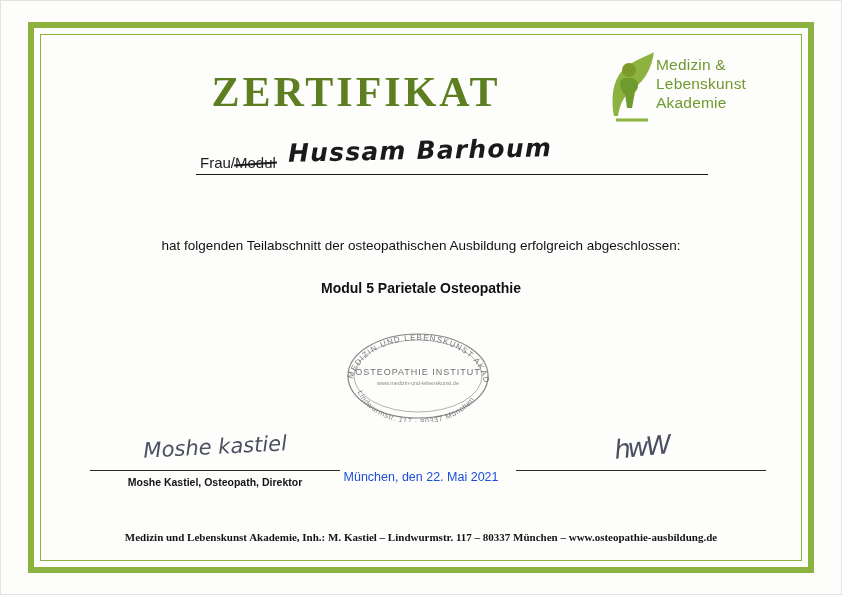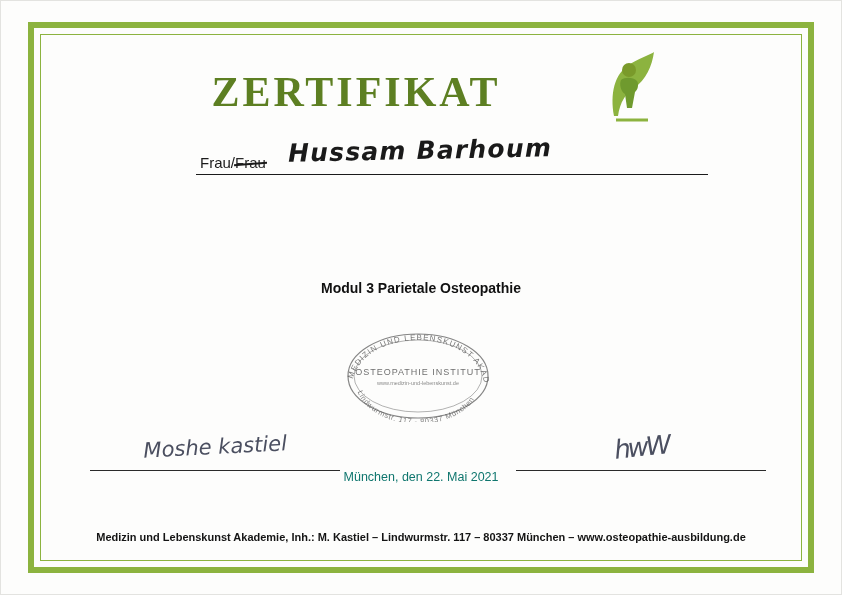--- a/index.html
+++ b/index.html
@@ -211,64 +211,71 @@
     white-space: nowrap;
   }
 
   .place-date {
     position: absolute;
     left: 0;
     right: 0;
     top: 428px;
     text-align: center;
     font-size: 12.5px;
-    color: #0f766e;
+    color: #1d4ed8;
   }
 
   .footer {
     position: absolute;
     left: 0;
     right: 0;
     bottom: 10px;
     text-align: center;
     font-size: 11px;
     font-weight: bold;
     color: #141414;
+    font-family: Liberation Serif, serif;
   }
 </style>
 </head>
 <body>
 
 <div class="page">
   <div class="page-edge"></div>
   <div class="frame-outer"></div>
   <div class="frame-inner"></div>
 
   <div class="content">
 
     <div class="logo">
       <svg width="48" height="74" viewBox="0 0 48 74">
         <path d="M6 66 C2 44 6 24 22 14 C36 6 44 4 46 2 C44 16 38 30 26 38 C18 43 12 52 10 66 Z" fill="#8cb33f"></path>
         <circle cx="21" cy="20" r="7" fill="#7a9a2a"></circle>
         <path d="M13 30 C17 27 25 27 29 31 C31 34 30 40 27 42 L24 58 L19 58 L17 44 C13 42 11 34 13 30 Z" fill="#6f9a2e"></path>
         <path d="M8 70 L40 70" stroke="#8cb33f" stroke-width="3" fill="none"></path>
       </svg>
+      <div class="logo-text">
+        <div>Medizin &amp;</div>
+        <div>Lebenskunst</div>
+        <div>Akademie</div>
+      </div>
     </div>
 
     <div class="title">ZERTIFIKAT</div>
 
     <div class="name-row">
       <div class="salutation">
-        <span>Frau/</span><span class="struck">Frau</span>
+        <span>Frau/</span><span class="struck">Modul</span>
       </div>
       <div class="name-hand">Hussam Barhoum</div>
       <div class="name-rule"></div>
     </div>
 
-    <div class="module">Modul 3 Parietale Osteopathie</div>
+    <div class="body-line">hat folgenden Teilabschnitt der osteopathischen Ausbildung erfolgreich abgeschlossen:</div>
+    <div class="module">Modul 5 Parietale Osteopathie</div>
 
     <div class="stamp">
       <svg width="176" height="96" viewBox="0 0 176 96">
         <defs>
           <path id="arcTop" d="M 22,60 A 66,46 0 0 1 154,60" fill="none"></path>
           <path id="arcBottom" d="M 26,56 A 62,42 0 0 0 150,56" fill="none"></path>
         </defs>
         <ellipse cx="88" cy="50" rx="70" ry="42" fill="none" stroke="#3b3b3b" stroke-width="1.2" opacity=".75"></ellipse>
         <ellipse cx="88" cy="50" rx="64" ry="36" fill="none" stroke="#3b3b3b" stroke-width="0.8" opacity=".6"></ellipse>
         <text font-family="'Liberation Sans', sans-serif" font-size="8" fill="#3b3b3b" opacity=".85" letter-spacing="1.1">
@@ -278,20 +285,21 @@
           <textPath href="#arcBottom" startOffset="6%">Lindwurmstr. 117 - 80337 München</textPath>
         </text>
         <text x="88" y="49" text-anchor="middle" font-family="'Liberation Sans', sans-serif" font-size="9" fill="#3b3b3b" opacity=".9" letter-spacing="1">OSTEOPATHIE INSTITUT</text>
         <text x="88" y="59" text-anchor="middle" font-family="'Liberation Sans', sans-serif" font-size="5.5" fill="#3b3b3b" opacity=".75">www.medizin-und-lebenskunst.de</text>
       </svg>
     </div>
 
     <div class="sig left">
       <div class="sig-mark">Moshe kastiel</div>
       <div class="sig-rule"></div>
+      <div class="sig-caption">Moshe Kastiel, Osteopath, Direktor</div>
     </div>
 
     <div class="sig right">
       <div class="sig-mark">hwW</div>
       <div class="sig-rule"></div>
     </div>
 
     <div class="place-date">München, den 22. Mai 2021</div>
 
     <div class="footer">Medizin und Lebenskunst Akademie, Inh.: M. Kastiel – Lindwurmstr. 117 – 80337 München – www.osteopathie-ausbildung.de</div>

